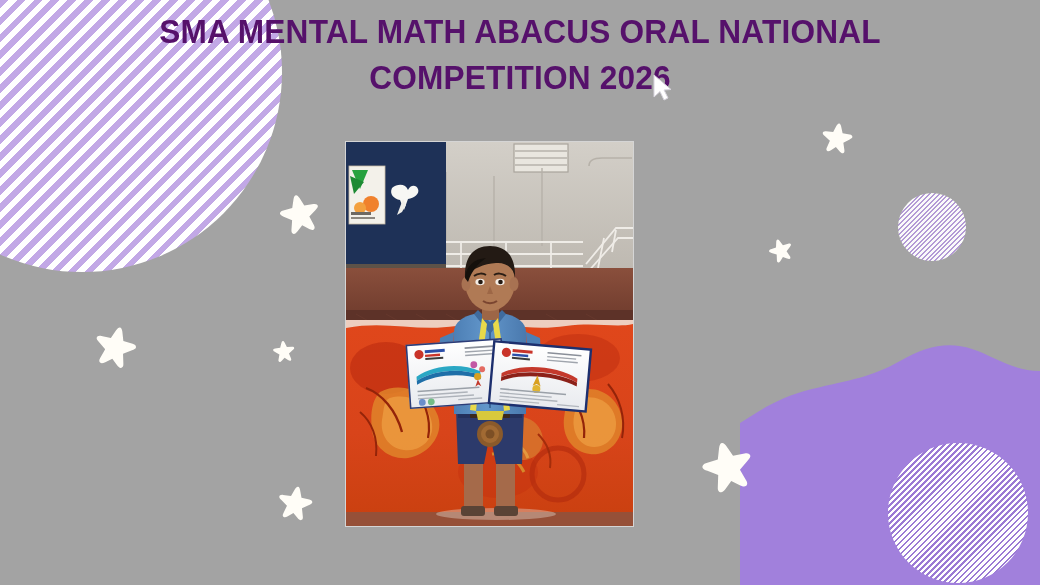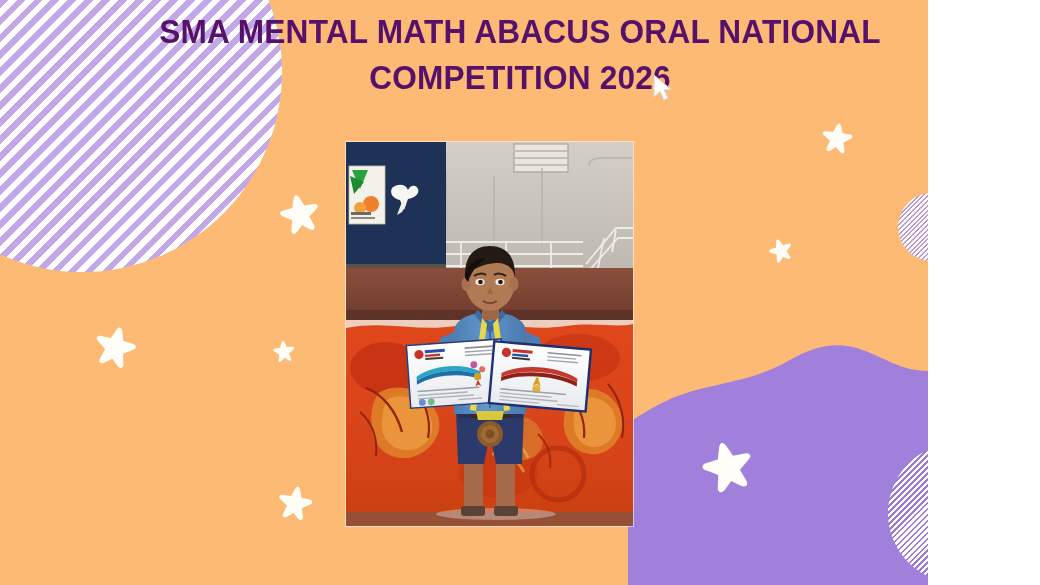--- a/index.html
+++ b/index.html
@@ -7,24 +7,24 @@
     margin: 0;
     padding: 0;
     background: #ffffff;
   }
   body {
     font-family: "Liberation Sans", sans-serif;
   }
 
   #slide {
     position: relative;
-    width: 928px;
+    width: 1040px;
     height: 585px;
     overflow: hidden;
-    background: #fdba74;
+    background: #a3a3a3;
   }
 
   
   .deco { position: absolute; pointer-events: none; }
 
   
   #stripe-circle-tl {
     left: -118px;
     top: -128px;
     width: 400px;

